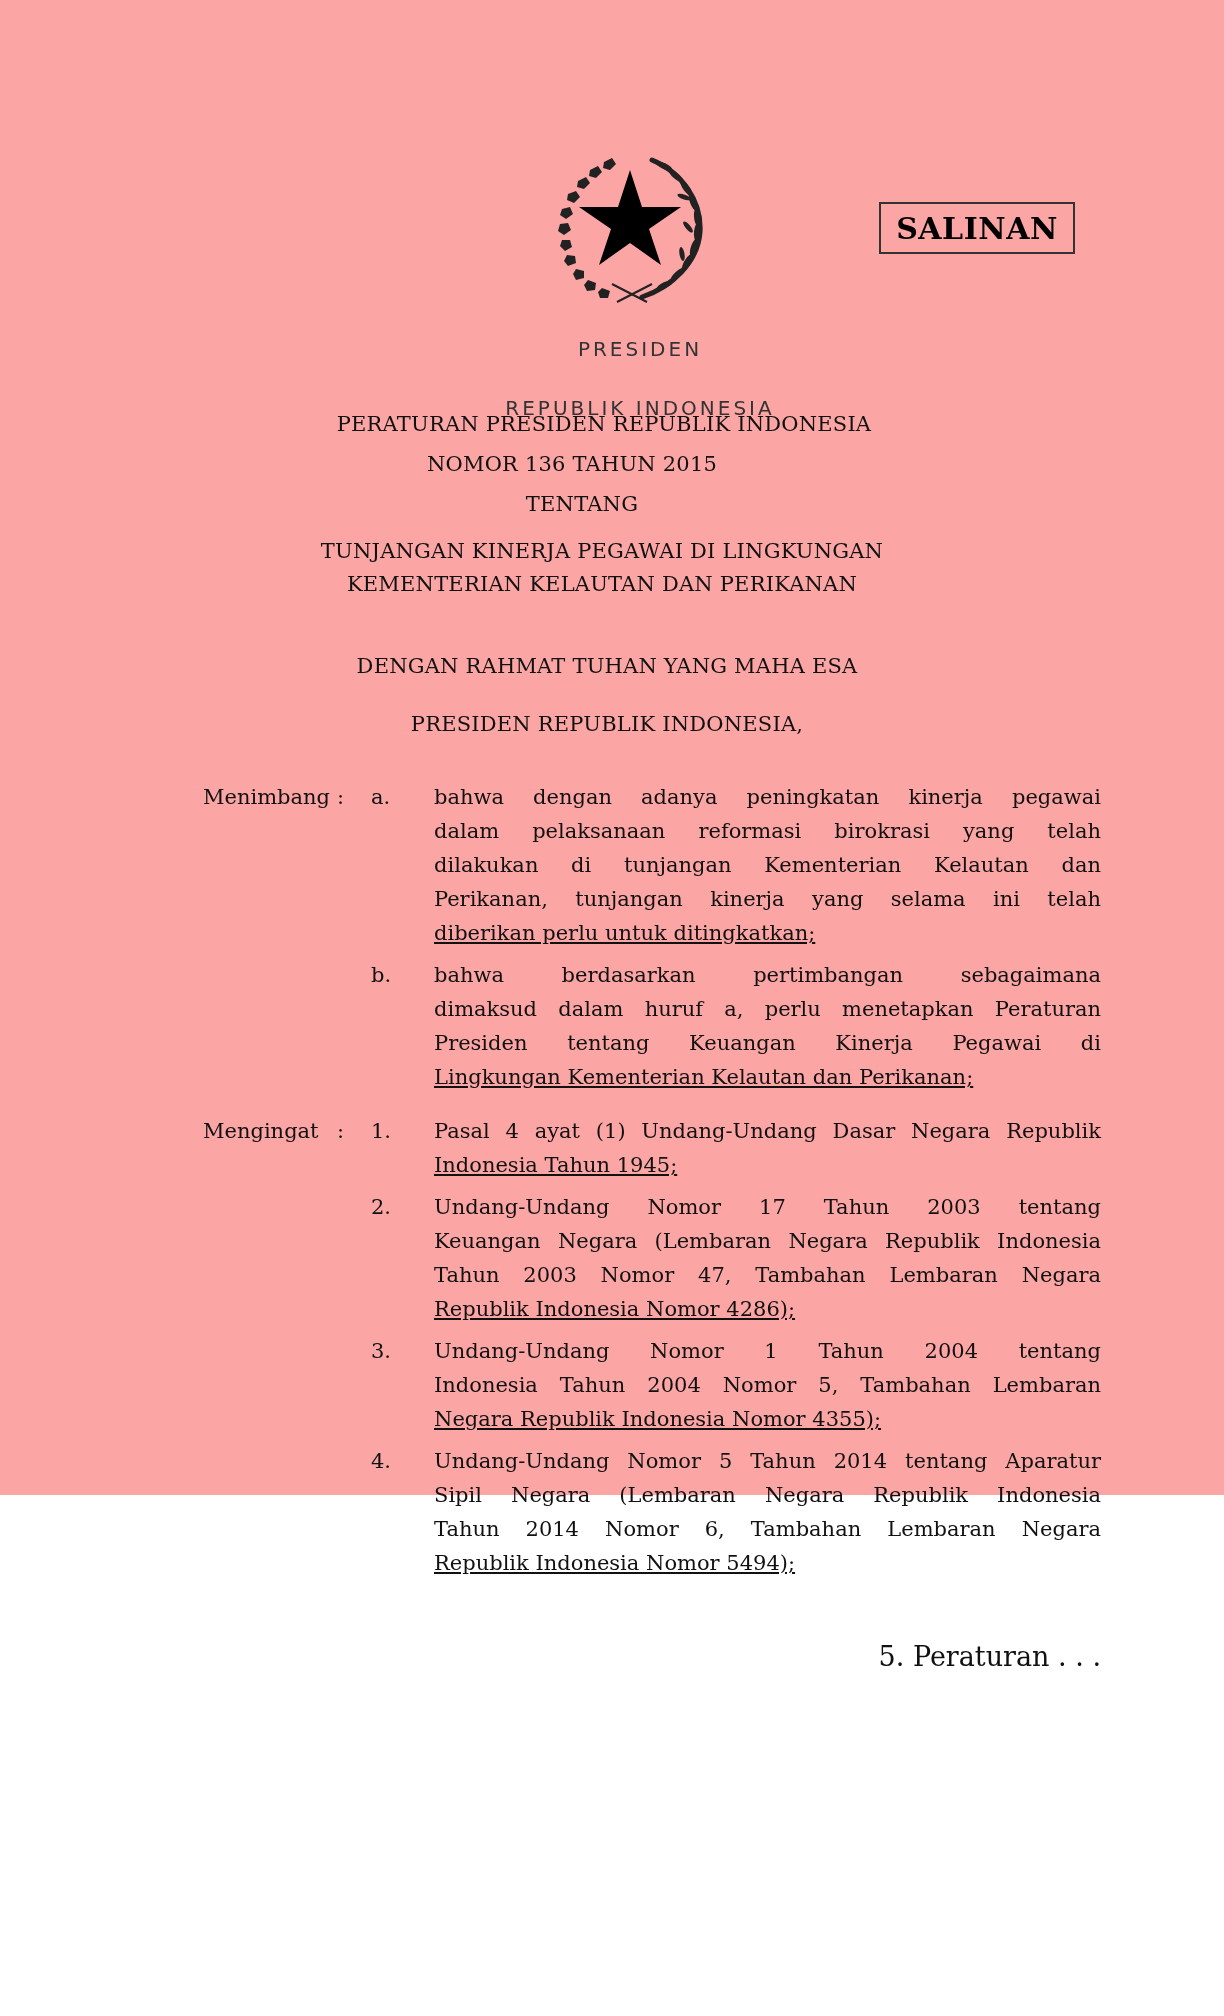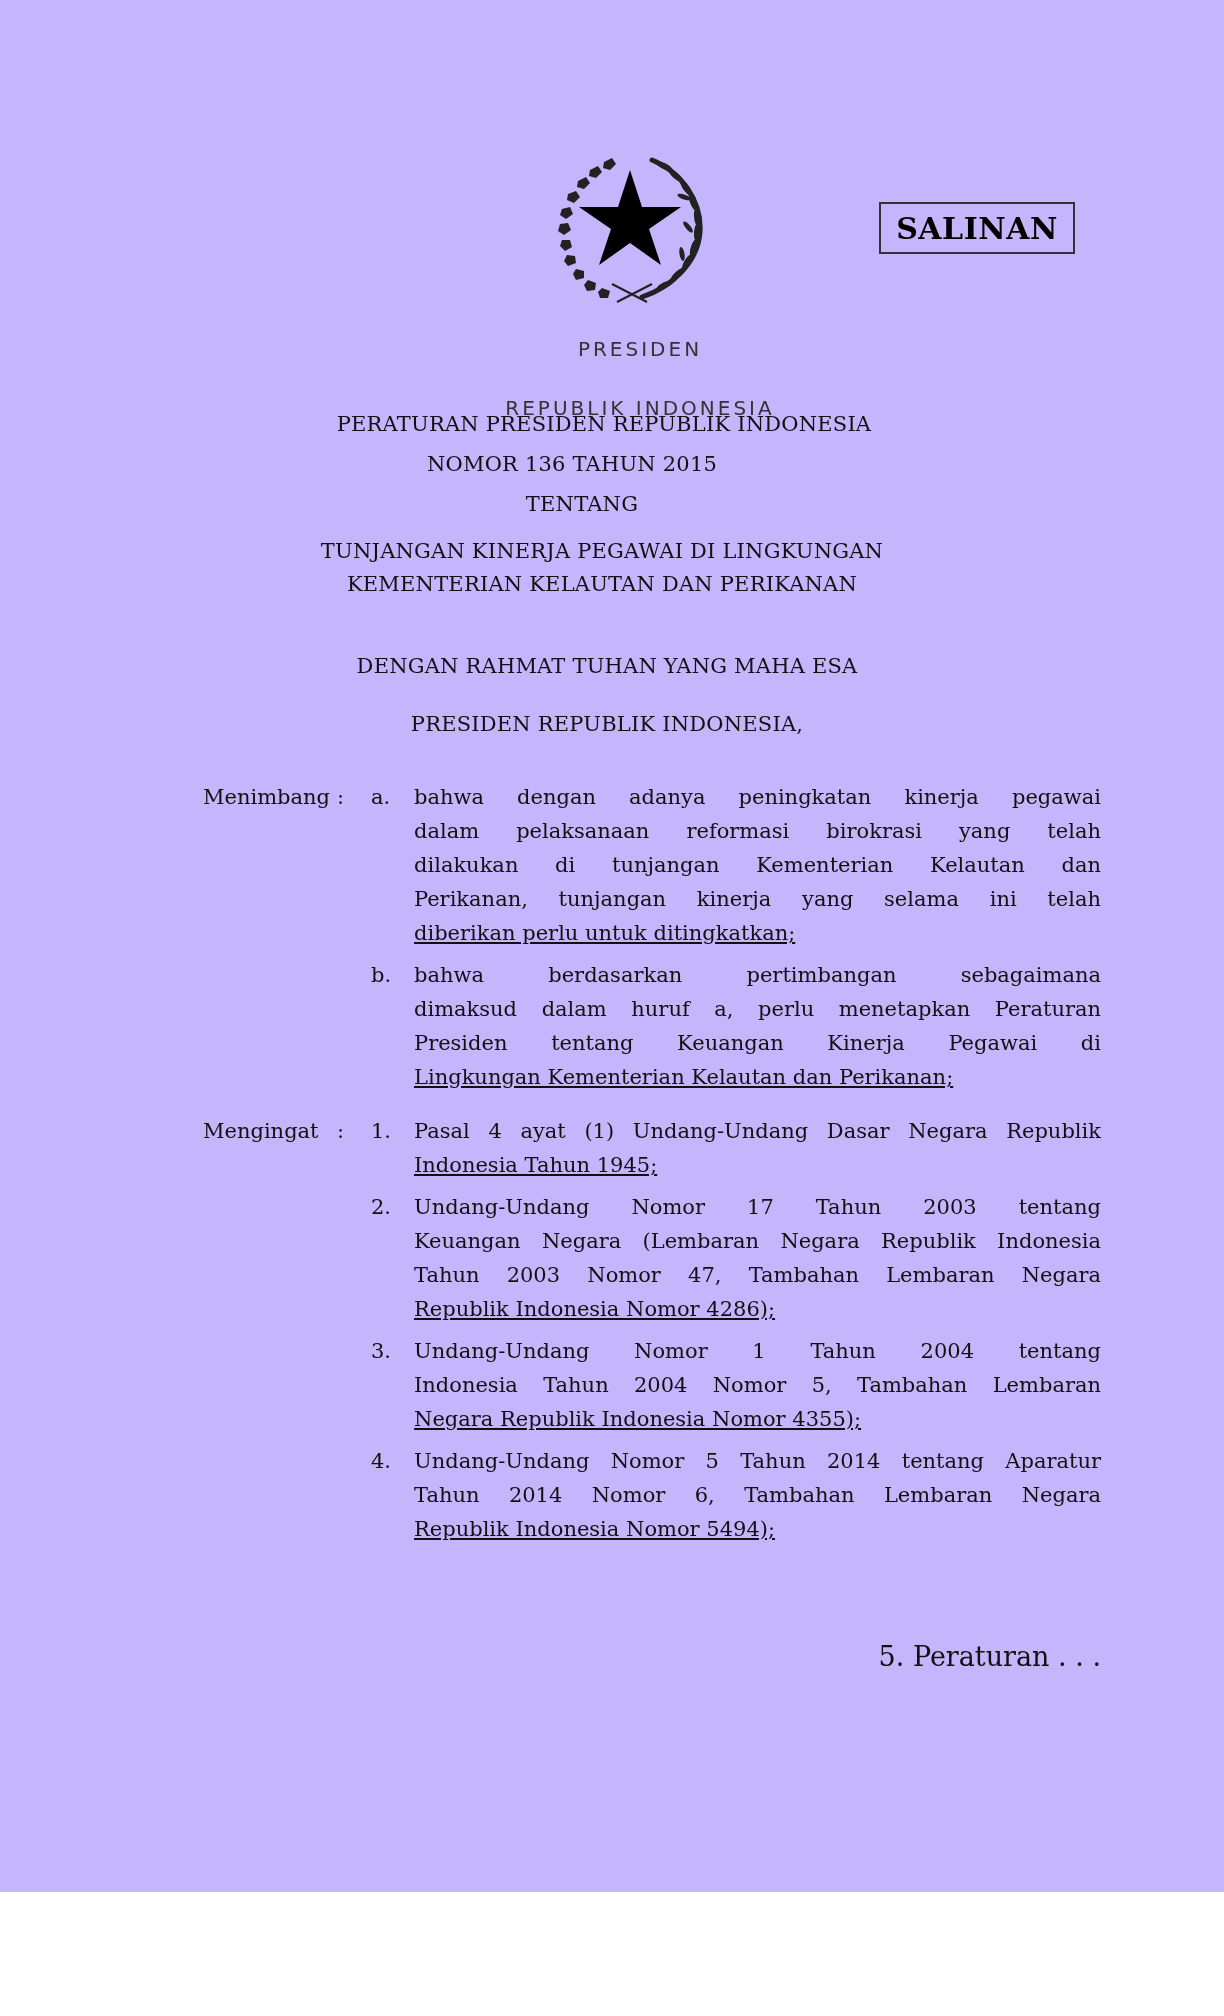--- a/index.html
+++ b/index.html
@@ -1,18 +1,18 @@
 <!DOCTYPE html>
 <html><head>
 <meta charset="utf-8">
 <style>
   html, body { margin: 0; padding: 0; background: #ffffff; }
   body { width: 1224px; height: 2016px; position: relative; overflow: hidden;
          font-family: "DejaVu Serif", "Liberation Serif", serif; color: #111111; }
-  .page { position: absolute; left: 0; top: 0; width: 1224px; height: 1892px; background: #c4b5fd; }
+  .page { position: absolute; left: 0; top: 0; width: 1224px; height: 1495px; background: #fca5a5; }
 
   .emblem { position: absolute; left: 552px; top: 152px; width: 162px; height: 152px; }
   .salinan-box { position: absolute; left: 879px; top: 202px; width: 196px; height: 52px;
                  border: 2px solid #333; display: flex; align-items: center; justify-content: center;
                  font-family: "DejaVu Serif", serif; font-weight: bold; font-size: 30px;
                  letter-spacing: 0.5px; color: #000; box-sizing: border-box; }
   .emblem-caption { position: absolute; left: 480px; width: 320px; text-align: center;
                     font-family: "DejaVu Sans", sans-serif; font-size: 20px; letter-spacing: 3px;
                     color: #333; line-height: 20px; }
   .caption-1 { top: 339px; }
@@ -27,21 +27,21 @@
   .title-5 { top: 570px; left: -10px; }
   .title-6 { top: 652px; left: -5px; }
   .title-7 { top: 710px; left: -5px; }
 
   .section { position: absolute; left: 171px; width: 930px; font-size: 21px; }
   .sec-label { position: absolute; left: 0; top: 0; margin-left: 32px; }
   .sec-colon { position: absolute; left: 166px; top: 0; }
   .items { position: absolute; left: 200px; top: 0; width: 730px; }
   .item { position: relative; padding-left: 43px; line-height: 34px; margin-bottom: 8px; }
   .item-marker { position: absolute; left: 0; top: 0; }
-  .line { display: block; text-align: justify; text-align-last: justify; height: 34px; white-space: nowrap; }
+  .line { display: block; text-align: justify; text-align-last: justify; height: 34px; white-space: nowrap; margin-left: 20px; }
   .line.left { text-align-last: left; text-decoration: underline; }
 
   .menimbang { top: 780px; }
   .mengingat { top: 1114px; }
 
   .continuation { position: absolute; right: 123px; top: 1640px; font-size: 27px; line-height: 34px; }
 </style>
 </head>
 <body>
 
@@ -145,20 +145,21 @@
       </div>
       <div class="item" style="margin-top:7px;">
         <span class="item-marker">3.</span>
         <span class="line">Undang-Undang Nomor 1 Tahun 2004 tentang</span>
         <span class="line">Indonesia Tahun 2004 Nomor 5, Tambahan Lembaran</span>
         <span class="line left">Negara Republik Indonesia Nomor 4355);</span>
       </div>
       <div class="item" style="margin-top:7px;">
         <span class="item-marker">4.</span>
         <span class="line">Undang-Undang Nomor 5 Tahun 2014 tentang Aparatur</span>
+        <span class="line">Sipil Negara (Lembaran Negara Republik Indonesia</span>
         <span class="line">Tahun 2014 Nomor 6, Tambahan Lembaran Negara</span>
         <span class="line left">Republik Indonesia Nomor 5494);</span>
       </div>
     </div>
   </div>
 
   <div class="continuation">5. Peraturan . . .</div>
 </div>
 
 </body></html>

